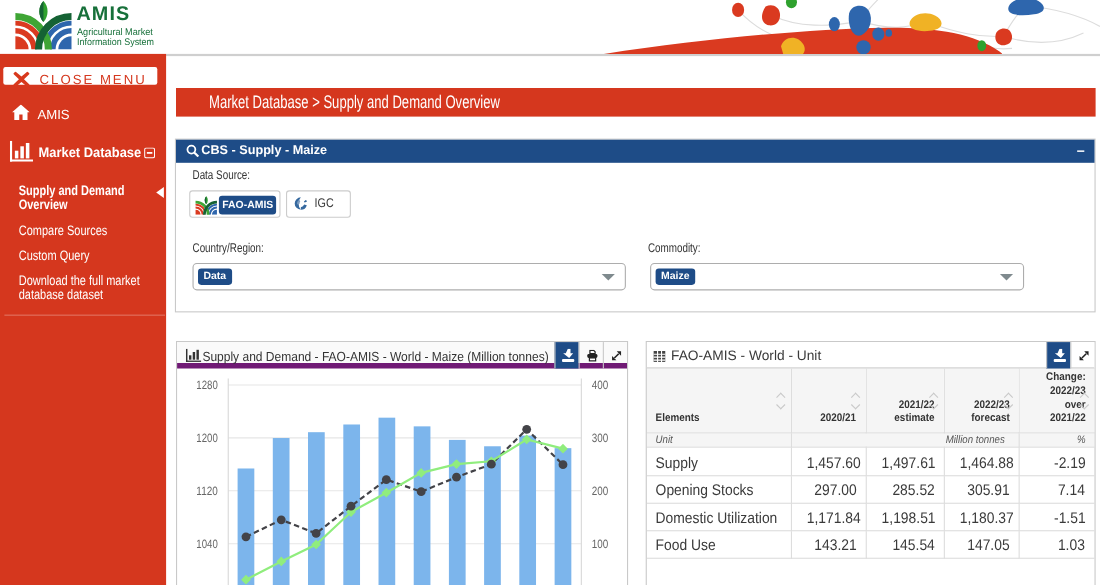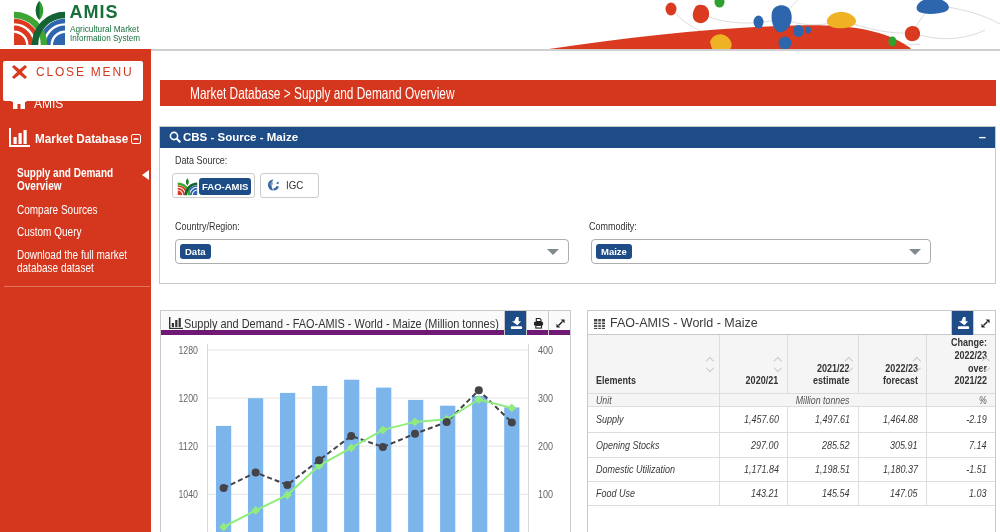--- a/index.html
+++ b/index.html
@@ -9,21 +9,21 @@
   .nr { display:inline-block; transform:scaleX(0.78); transform-origin:0 50%; white-space:nowrap; }
   :root{
     --red:#d5371e;
     --navy:#1e4c87;
   }
   
   #header { position:absolute; left:0; top:0; width:1000px; height:50px; background:#fff; }
   #header-line { position:absolute; left:151px; top:49px; width:849px; height:2px; background:#cfcfcf; }
   
   #sidebar { position:absolute; left:0; top:49px; width:151px; height:483px; background:var(--red); }
-  #closebtn { position:absolute; left:3px; top:12px; width:140px; height:40px; background:#fff; border-radius:2px; }
+  #closebtn { position:absolute; left:3px; top:12px; width:140px; height:16px; background:#fff; border-radius:2px; }
   #closebtn span { position:absolute; left:33px; top:4px; font-size:12px; color:var(--red); letter-spacing:1.8px; }
   .side-item { position:absolute; color:#fff; font-size:12px; }
   .side-sub { position:absolute; left:17px; color:#fff; font-size:12.5px; line-height:12.5px; white-space:nowrap; transform:scaleX(0.8); transform-origin:0 0; }
   #side-sep { position:absolute; left:4px; top:237px; width:146px; height:1px; background:rgba(255,255,255,.3); }
   
   #banner { position:absolute; left:160px; top:80px; width:836px; height:26px; background:var(--red);
     color:#fff; font-size:16.5px; line-height:26px; padding-left:30px; }
   
   #fpanel { position:absolute; left:159px; top:126px; width:837px; height:158px; border:1px solid #c9c9c9; background:#fff; }
   #fhead { position:absolute; left:0; top:0; width:835px; height:21px; background:var(--navy); color:#fff; }
@@ -45,21 +45,21 @@
   .hbtn.navy { background:var(--navy); }
   
   #tpanel { position:absolute; left:587px; top:310px; width:409px; height:240px; border:1px solid #c9c9c9; background:#fff; overflow:hidden; }
   #thead2 { position:absolute; left:0; top:0; width:407px; height:24px; background:#fff; border-bottom:1px solid #c9c9c9; }
   #thead2 .t { position:absolute; left:22px; top:5px; font-size:12.5px; color:#3a3a3a; }
   table.data { position:absolute; left:0; top:24px; width:407px; border-collapse:collapse; table-layout:fixed; }
   table.data th, table.data td { border-right:1px solid #ddd; border-bottom:1px solid #ddd; font-weight:normal; }
   table.data th { background:#f5f5f5; vertical-align:bottom; text-align:right; font-weight:bold;
      font-size:10px; color:#333; padding:2px 8px 5px; position:relative; line-height:12.8px; }
   table.data th.el { text-align:left; }
-  table.data td { font-size:10px; color:#3a3a3a; padding:4px 8px; height:24.2px; text-align:right;font-style:italic; }
+  table.data td { font-size:14px; color:#3a3a3a; padding:4px 8px; height:24.2px; text-align:right; }
   table.data td.el { text-align:left; }
   tr.unit td { height:12.8px; font-size:10px; font-style:italic; color:#555; background:#f5f5f5; padding:0 8px;margin-top:48px; }
   .caret { position:absolute; right:4px; top:50%; margin-top:-7px; width:8px; height:14px; }
   .caret:before, .caret:after { content:""; position:absolute; left:0.5px; width:4.6px; height:4.6px; }
   .caret:before { top:1px; border-left:1.4px solid #c9c9c9; border-top:1.4px solid #c9c9c9; transform:rotate(45deg); }
   .caret:after { bottom:1px; border-right:1.4px solid #c9c9c9; border-bottom:1.4px solid #c9c9c9; transform:rotate(45deg); }
   .cx { display:inline-block; transform:scaleX(0.9); transform-origin:100% 50%; white-space:nowrap; }
   td.el .cx, th.el .cx { transform-origin:0 50%; }
   .cc { display:inline-block; transform:scaleX(0.88); transform-origin:50% 50%; white-space:nowrap; }
 </style>
@@ -159,21 +159,21 @@
 </div>
 
 <div id="banner"><span class="nr" style="transform:scaleX(0.72)">Market Database &gt; Supply and Demand Overview</span></div>
 
 <div id="fpanel">
   <div id="fhead">
     <svg class="abs" style="left:9px;top:4px" width="12" height="12" viewBox="0 0 12 12">
       <circle cx="5" cy="5" r="3.6" fill="none" stroke="#fff" stroke-width="1.6"></circle>
       <line x1="7.8" y1="7.8" x2="11.3" y2="11.3" stroke="#fff" stroke-width="2"></line>
     </svg>
-    <span class="t">CBS - Source - Maize</span>
+    <span class="t">CBS - Supply - Maize</span>
     <span class="minus">–</span>
   </div>
   <div class="flabel" style="left:15px;top:27px;">Data Source:</div>
   <div class="fbtn" style="left:12px;width:83px;">
     <svg class="abs" style="left:3.5px;top:4px" width="21" height="17.5" viewBox="5 0 55 44">
         <use href="#amisglyph"></use>
       </svg>
     <span class="pill" style="position:absolute;left:26px;top:3.5px;font-size:9.5px;padding:3px 3px;">FAO-AMIS</span>
   </div>
   <div class="fbtn" style="left:100px;width:59px;">
@@ -301,21 +301,21 @@
     <svg class="abs" style="left:6px;top:8px" width="11" height="10" viewBox="0 0 11 10">
       <rect x="0" y="0" width="11" height="10" fill="#444"></rect>
       <g stroke="#fff" stroke-width="1">
         <line x1="0" y1="3" x2="11" y2="3"></line>
           <line x1="0" y1="5.7" x2="11" y2="5.7"></line>
           <line x1="0" y1="8.4" x2="11" y2="8.4"></line>
         <line x1="3.8" y1="0" x2="3.8" y2="10"></line>
           <line x1="7.4" y1="0" x2="7.4" y2="10"></line>
       </g>
     </svg>
-    <span class="t">FAO-AMIS - World - Maize</span>
+    <span class="t">FAO-AMIS - World - Unit</span>
     <div class="hbtn navy" style="right:22px;">
       <svg class="abs" style="left:4.5px;top:6px" width="13" height="13" viewBox="0 0 14 14" fill="#fff">
         <path d="M 5.7 0 h 2.6 v 4.5 h 2.6 L 7 9 L 1.1 4.5 h 2.6 Z" transform="translate(1,0)"></path>
         <rect x="1" y="10" width="12" height="3" rx="1"></rect>
       </svg>
     </div>
     <div class="hbtn" style="right:0;">
       <svg class="abs" style="left:6px;top:7px" width="11" height="11" viewBox="0 0 14 14">
         <g stroke="#222" stroke-width="1.8">
             <line x1="4.5" y1="9.5" x2="9.5" y2="4.5"></line>
@@ -336,21 +336,21 @@
     <tbody>
         <tr style="height:58px;">
       <th class="el"><span class="cx">Elements</span><span class="caret"></span></th>
       <th><span class="cx">2020/21</span><span class="caret"></span></th>
       <th><span class="cx" style="text-align:right">2021/22<br>estimate</span><span class="caret"></span></th>
       <th><span class="cx" style="text-align:right">2022/23<br>forecast</span><span class="caret"></span></th>
       <th><span class="cx" style="text-align:right">Change:<br>2022/23<br>over<br>2021/22</span><span class="caret"></span></th>
     </tr>
     <tr class="unit">
       <td class="el"><span class="cc" style="transform-origin:0 50%">Unit</span></td>
-      <td colspan="3" style="text-align:center;"><span class="cc">Million tonnes</span></td>
+      <td colspan="3" style="text-align:right;"><span class="cc">Million tonnes</span></td>
       <td><span class="cc" style="transform-origin:100% 50%">%</span></td>
     </tr>
     <tr style="height:26.5px">
           <td class="el"><span class="cx">Supply</span></td>
           <td><span class="cx">1,457.60</span></td>
           <td><span class="cx">1,497.61</span></td>
           <td><span class="cx">1,464.88</span></td>
           <td><span class="cx">-2.19</span></td>
         </tr>
     <tr>

